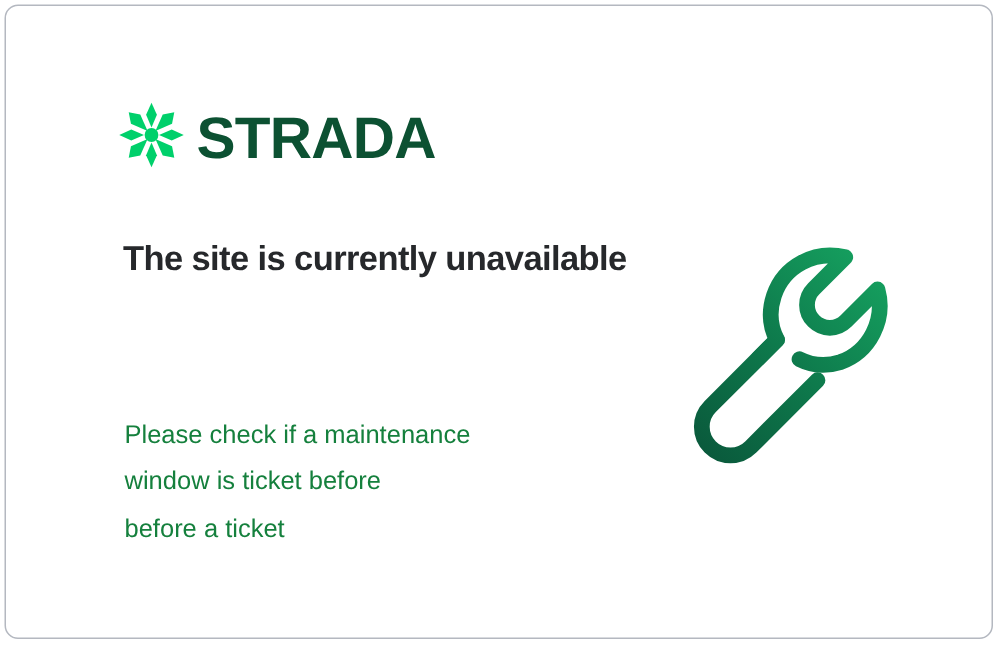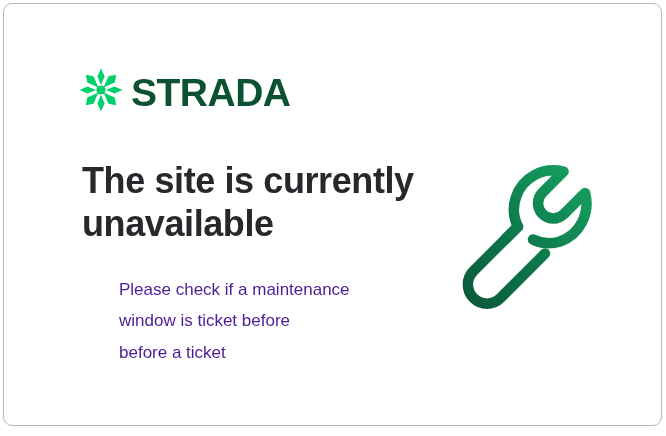--- a/index.html
+++ b/index.html
@@ -30,37 +30,36 @@
     color:#0c5132;
     line-height:1;
     white-space:nowrap;
   }
 
   
   .headline {
     position:absolute;
     left:78px; top:155px;
     width:340px;
-    font-size:36px;
+    font-size:23px;
     font-weight:bold;
     line-height:1.2;
     letter-spacing:-0.4px;
     color:#26282b;
   }
 
   
   .body-copy {
     position:absolute;
     left:79px; top:270px;
     width:310px;
     font-size:17px;
     font-weight:normal;
     line-height:1.85;
-    color:#4c1d95;
-    margin-left:36px;
+    color:#15803d;
   }
   .body-copy .line { display:block; white-space:nowrap; }
 
   
   .wrench { position:absolute; left:455px; top:152px; width:160px; height:158px; }
   .wrench svg { display:block; width:100%; height:100%; }
 </style>
 </head>
 <body>
 

